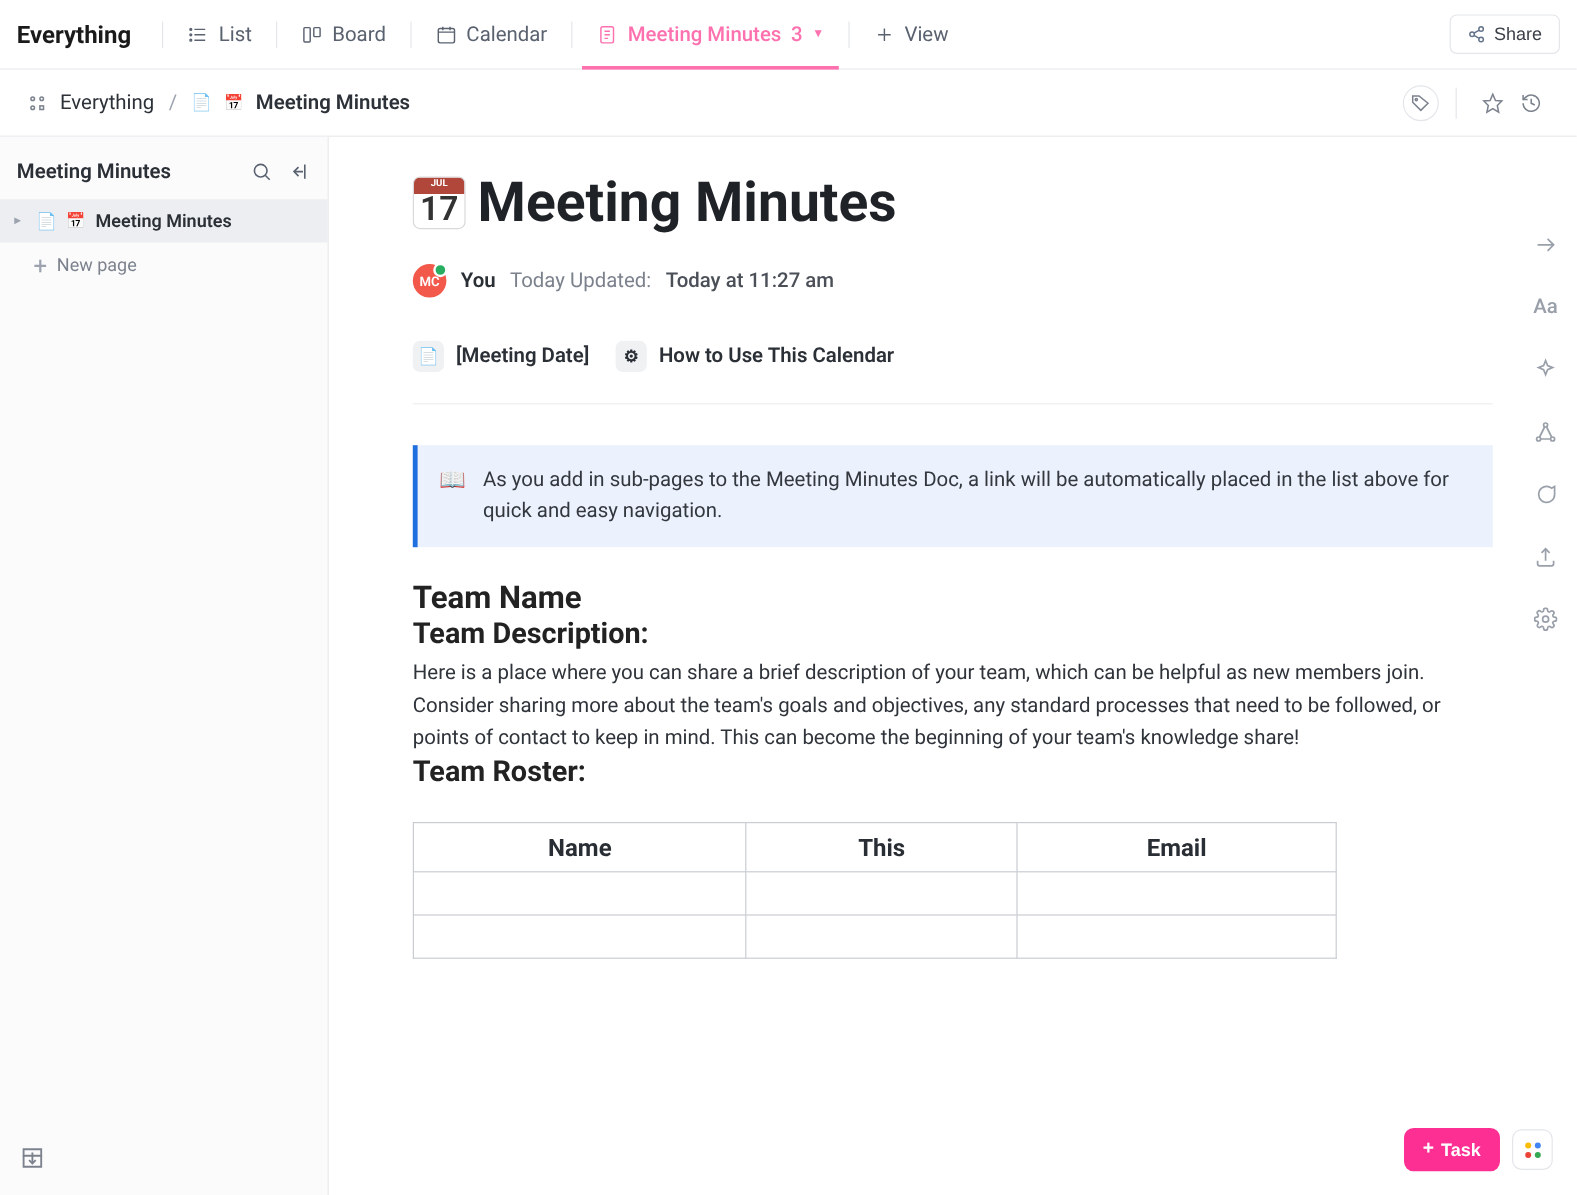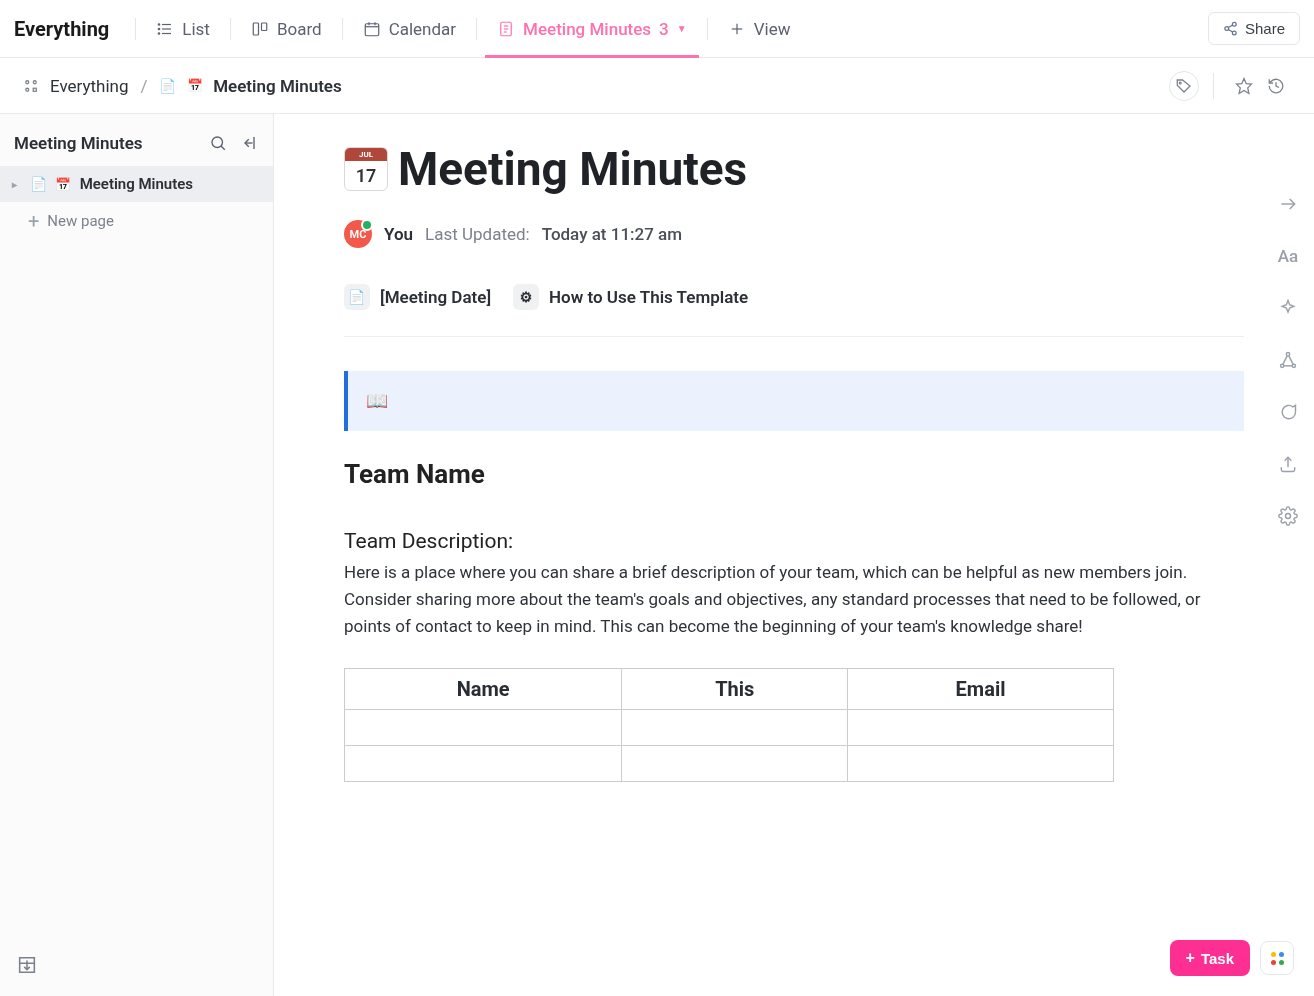--- a/index.html
+++ b/index.html
@@ -139,21 +139,21 @@
 .doc-title-row { display:flex; align-items:center; gap:10px; }
 .cal-icon {
   width: 44px; height: 44px;
   background: linear-gradient(#b0473a 0 32%, #fff 32%);
   border: 1px solid #d9d9db; border-radius:6px;
   display:flex; flex-direction:column; align-items:center; justify-content:flex-start;
   font-size:8px; color:#fff; font-weight:700;
   position:relative;
 }
 .cal-icon .mon { height:32%; display:flex; align-items:center; }
-.cal-icon .day { color:#333; font-size:18px; font-weight:600; flex:1; display:flex; align-items:center; }
+.cal-icon .day { color:#333; font-size:28px; font-weight:600; flex:1; display:flex; align-items:center; }
 .doc-title { font-size:46px; font-weight:700; color:#1f2226; }
 .meta-row {
   display:flex; align-items:center; gap:12px;
   margin-top:24px; font-size:17px;
 }
 .avatar {
   width:28px; height:28px; border-radius:50%;
   background:#f2594b; color:#fff; font-size:11px; font-weight:600;
   display:flex; align-items:center; justify-content:center;
   position:relative;
@@ -174,21 +174,21 @@
 .callout {
   margin-top:34px;
   background:#ecf2fd;
   border-left:4px solid #1f6fde;
   padding:16px 20px 16px 18px;
   display:flex; gap:14px;
   font-size:17px; color:#33383f; line-height:1.55;
 }
 .callout .book { font-size:18px; }
 .h2 { font-size:26px; font-weight:700; margin-top:28px; color:#222; }
-.h3 { font-size:21px; font-weight:400; margin-top:40px; color:#222; }
+.h3 { font-size:24px; font-weight:700; color:#222; }
 .para { font-size:17px; color:#2f333a; line-height:1.6; margin-top:6px; }
 .tbl {
   margin-top:28px; border-collapse:collapse; width:770px;
 }
 .tbl th, .tbl td {
   border:1px solid #c9ccd1; padding:8px 10px; text-align:center;
   font-size:20px;
 }
 .tbl th { font-weight:700; }
 .tbl td { height:36px; }
@@ -383,44 +383,46 @@
       <div class="cal-icon">
         <div class="mon">JUL</div>
         <div class="day">17</div>
       </div>
       <div class="doc-title">Meeting Minutes</div>
     </div>
 
     <div class="meta-row">
       <div class="avatar">MC</div>
       <span class="you">You</span>
-      <span class="lbl">Last Updated:</span>
+      <span class="lbl">Today Updated:</span>
       <span class="val">Today at 11:27 am</span>
     </div>
 
     <div class="chips">
       <div class="chip">
         <span class="ic">📄</span>
         <span>[Meeting Date]</span>
       </div>
       <div class="chip">
         <span class="ic">⚙</span>
-        <span>How to Use This Template</span>
+        <span>How to Use This Calendar</span>
       </div>
     </div>
 
     <div class="callout">
       <span class="book">📖</span>
+      <span>As you add in sub-pages to the Meeting Minutes Doc, a link will be automatically placed in the list above for quick and easy navigation.</span>
     </div>
 
     <div class="h2">Team Name</div>
 
     <div class="h3">Team Description:</div>
     <div class="para">Here is a place where you can share a brief description of your team, which can be helpful as new members join. Consider sharing more about the team's goals and objectives, any standard processes that need to be followed, or points of contact to keep in mind. This can become the beginning of your team's knowledge share!</div>
 
+    <div class="h3">Team Roster:</div>
 
     <table class="tbl">
       <tbody>
           <tr>
         <th>Name</th>
         <th>This</th>
         <th>Email</th>
       </tr>
       <tr>
             <td></td>

